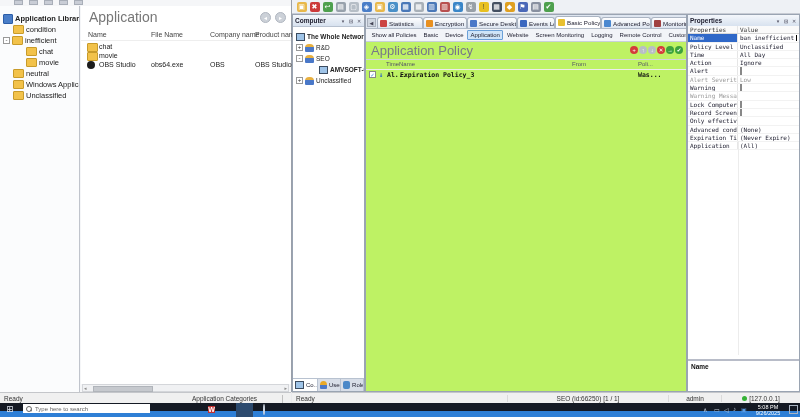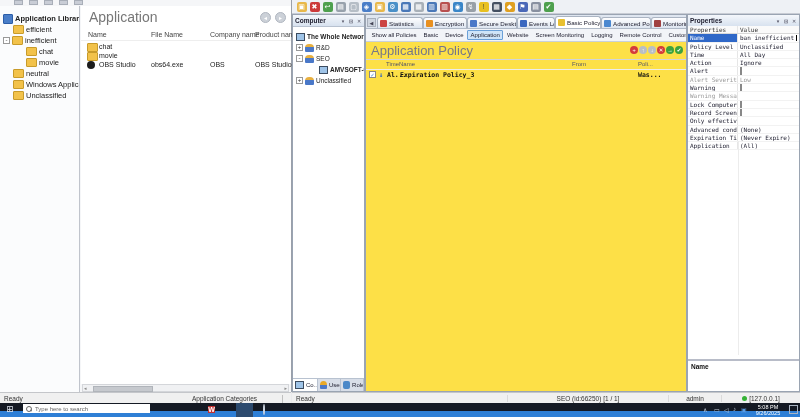--- a/index.html
+++ b/index.html
@@ -56,21 +56,21 @@
   .ptitle{height:11px;background:linear-gradient(#f4f7fb,#d8e2ef);border-bottom:1px solid #b8c2d0;font-size:6.5px;font-weight:bold;color:#223;display:flex;align-items:center;padding:0 2px}
   .ptbtns{margin-left:auto;display:flex;gap:2px;font-size:5px;color:#556}
   .ptbtns span{width:6px;text-align:center}
   .cpanel{position:absolute;left:0;top:14px;width:73px;height:378px;background:#fff;border:1px solid #9aa4b2;box-sizing:border-box}
   .ctree{padding-top:4px}
   .ctree .trow{height:11px;font-size:6.5px}
   .ctabs{position:absolute;left:0;bottom:0;width:100%;height:12px;background:#e2e7ee;border-top:1px solid #b8c2d0;display:flex;font-size:6px;color:#223}
   .ctab{display:flex;align-items:center;padding:0 2px;border-right:1px solid #b8c2d0;background:#d8dee8;white-space:nowrap;overflow:hidden}
   .ctab.on{background:#fff}
   
-  .marea{position:absolute;left:73px;top:14px;width:322px;height:378px;background:#fde047;border:1px solid #9aa4b2;box-sizing:border-box}
+  .marea{position:absolute;left:73px;top:14px;width:322px;height:378px;background:#bef264;border:1px solid #9aa4b2;box-sizing:border-box}
   .tabbar{height:13px;background:#dfe6f0;display:flex;align-items:flex-end;border-bottom:1px solid #b0bac8;overflow:hidden}
   .tscroll{width:9px;height:9px;font-size:5px;line-height:8px;text-align:center;color:#445;background:#cfd6e0;border:1px solid #a8b0bc;margin:0 1px 1px;box-sizing:border-box;flex:none}
   .mtab{height:11px;display:flex;align-items:center;font-size:6.2px;color:#223;background:linear-gradient(#fdfdfe,#dde5f0);border:1px solid #aab4c2;border-bottom:none;border-radius:3px 3px 0 0;padding:0 2px;white-space:nowrap;overflow:hidden;box-sizing:border-box;flex:none}
   .mtab.on{background:#fff;height:12px}
   .w1{width:46px}.w2{width:44px}.w3{width:50px}.w4{width:38px}.w5{width:46px}.w6{width:50px}.w7{width:42px}
   .tico{width:7px;height:7px;border-radius:1px;margin-right:2px;flex:none}
   .ti0{background:#cc4444}.ti1{background:#e89020}.ti2{background:#4a78c8}.ti3{background:#3a68c0}
   .ti4{background:#e8c030}.ti5{background:#4a88d0}.ti6{background:#a04040}
   .subbar{height:12px;background:#f2f4f8;border-bottom:1px solid #c8d0da;display:flex;align-items:center;padding-left:2px;overflow:hidden}
   .sbtn{font-size:6px;color:#223;padding:1px 2.5px;border:1px solid transparent;white-space:nowrap;flex:none}
@@ -143,21 +143,21 @@
       <span class="cuticon"></span>
     </div>
 
     <div class="ltree">
       <div class="trow in0 bold">
         <span class="ico-lib"></span>
         <span>Application Library</span>
       </div>
       <div class="trow in1">
         <span class="ico-folder"></span>
-        <span>efficient</span>
+        <span>condition</span>
       </div>
       <div class="trow in0">
         <span class="exp">-</span>
         <span class="ico-folder"></span>
         <span>inefficient</span>
       </div>
       <div class="trow in2">
         <span class="ico-folder"></span>
         <span>chat</span>
       </div>

